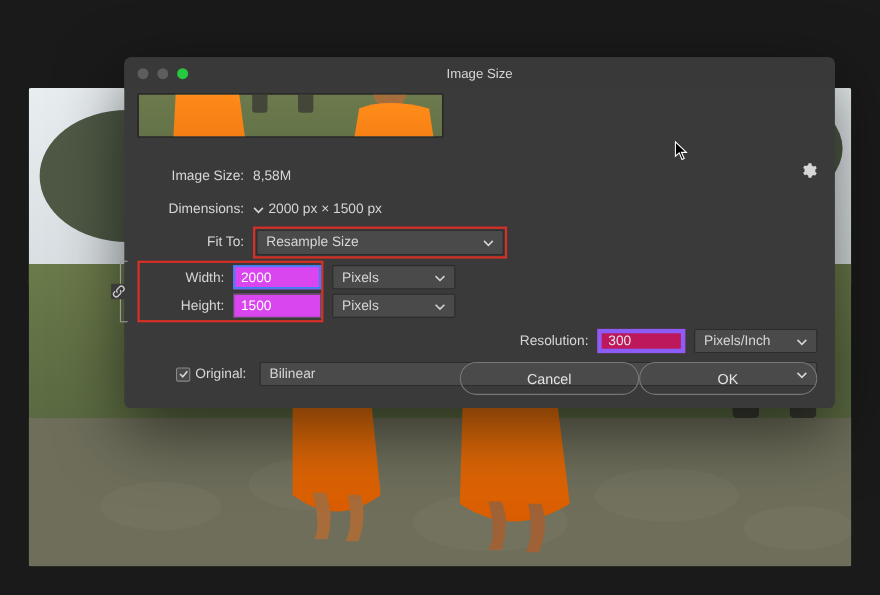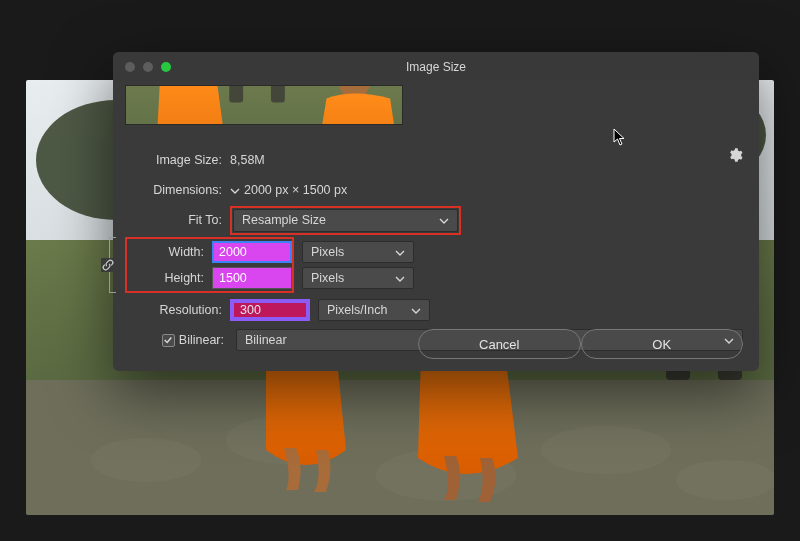--- a/index.html
+++ b/index.html
@@ -249,39 +249,39 @@
           </div>
           <div class="unit-select">
             <span>Pixels</span>
             <span class="caret"><svg viewBox="0 0 10 10">
                   <path d="M1 3 L5 7 L9 3" stroke="#d6d6d6" stroke-width="1.4" fill="none"></path>
                 </svg></span>
           </div>
         </div>
       </div>
 
-      <div class="row" style="margin-top:4px;">
+      <div class="row" style="margin-top:4px;justify-content:flex-end;">
         <div class="lbl">Resolution:</div>
         <input class="res-input" value="300" style="">
         <div class="unit-select">
           <span>Pixels/Inch</span>
           <span class="caret"><svg viewBox="0 0 10 10">
                 <path d="M1 3 L5 7 L9 3" stroke="#d6d6d6" stroke-width="1.4" fill="none"></path>
               </svg></span>
         </div>
       </div>
 
       <div class="row">
         <div class="lbl" style="text-align:right; padding-right:6px; display:flex; justify-content:flex-end; align-items:center;">
           <span class="chk">
             <svg viewBox="0 0 12 12">
                 <path d="M2 6 L5 9 L10 3" stroke="#d6d6d6" stroke-width="1.8" fill="none"></path>
               </svg>
           </span>
-          <span>Bilinear:</span>
+          <span>Original:</span>
         </div>
         <div class="resample-select">
           <span>Bilinear</span>
           <span class="caret"><svg viewBox="0 0 10 10">
                 <path d="M1 3 L5 7 L9 3" stroke="#d6d6d6" stroke-width="1.4" fill="none"></path>
               </svg></span>
         </div>
       </div>
 
     </div>

